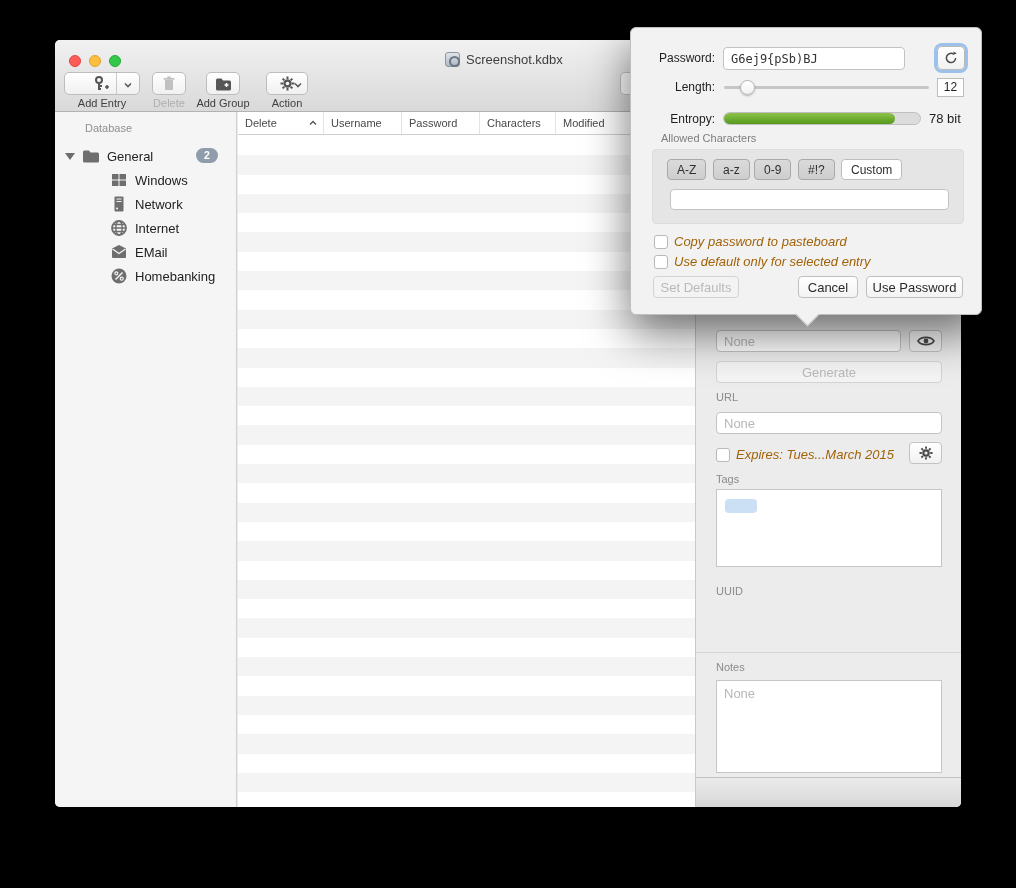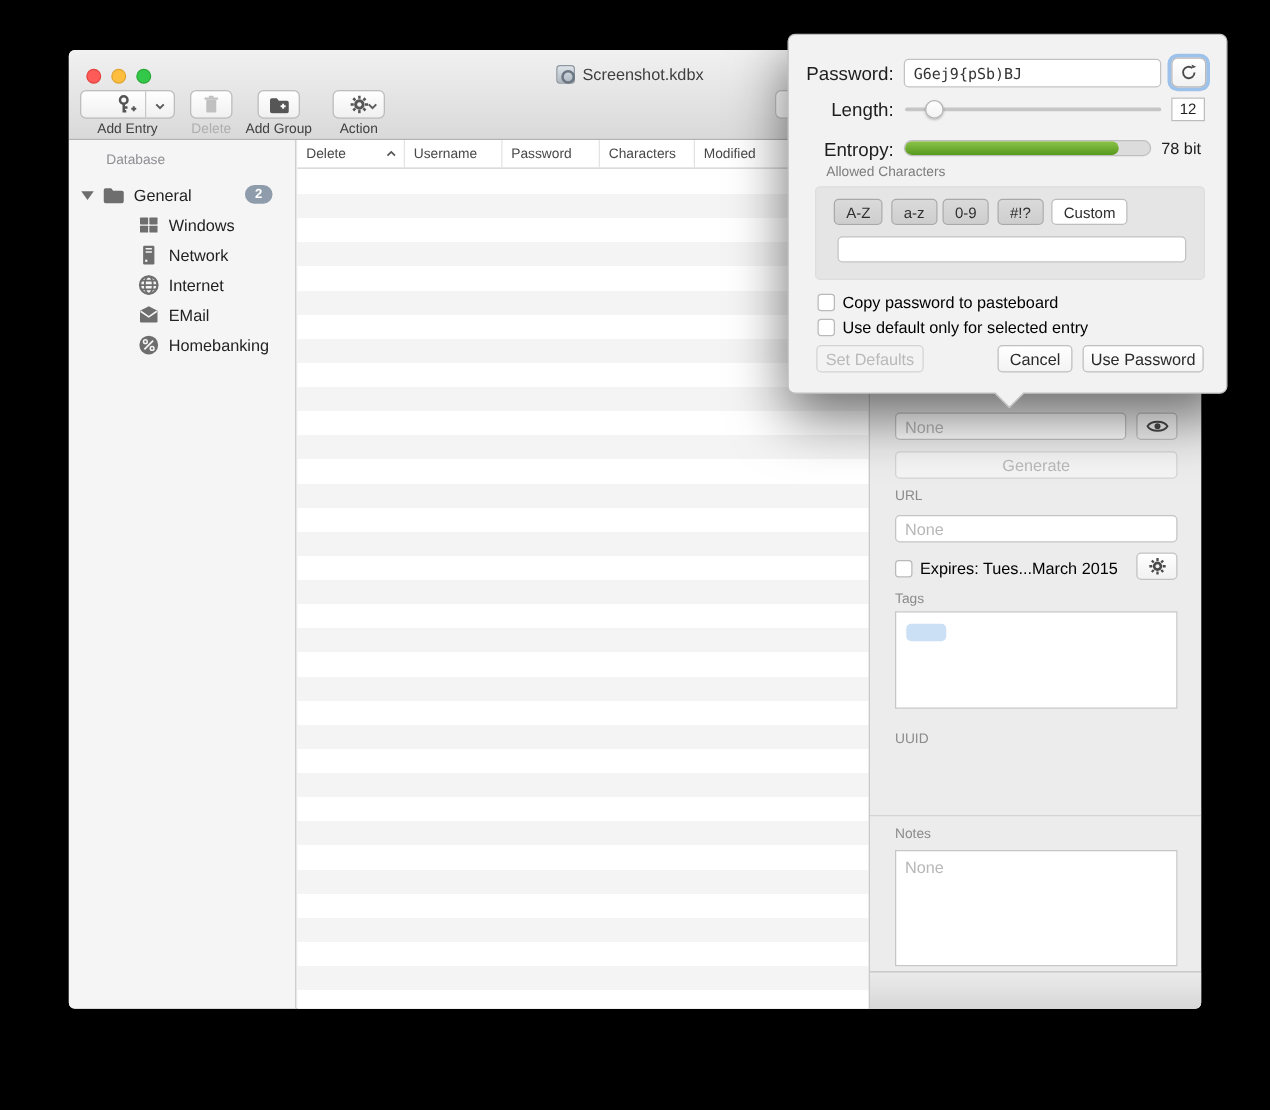--- a/index.html
+++ b/index.html
@@ -59,36 +59,36 @@
     background:#ececec; border-left:1px solid #c9c9c9; }
   .small-label { position:absolute; font-size:11px; color:#8b8b8b; }
   .field { position:absolute; background:#fff; border:1px solid #c3c3c3; border-radius:4px;
     font-size:13px; color:#333; padding:0 7px; font-family:"Liberation Sans",sans-serif; outline:none; }
   .field::placeholder { color:#b7b7b7; }
   .sq-btn { position:absolute; width:33px; height:22px; border-radius:4px;
     background:linear-gradient(#ffffff,#f1f1f1); border:1px solid #c3c3c3;
     display:flex; align-items:center; justify-content:center; }
   .btn-disabled { position:absolute; border-radius:4px; background:#f4f4f4; border:1px solid #d4d4d4;
     color:#b9b9b9; font-size:13px; text-align:center; }
-  .cb-row { position:absolute; display:flex; align-items:center; gap:6px; font-size:13px; color:#000000; }
+  .cb-row { position:absolute; display:flex; align-items:center; gap:6px; font-size:13px; color:#a16207;font-style:italic; }
   .cb { width:14px; height:14px; background:#fff; border:1px solid #b9b9b9; border-radius:3px; flex:0 0 auto; }
   .box-area { position:absolute; background:#fff; border:1px solid #c6c6c6; }
   .tag-pill { position:absolute; left:8px; top:9px; width:32px; height:14px; border-radius:4px; background:#cce0f5; }
   .placeholder-txt { font-size:13px; color:#b7b7b7; padding:5px 7px; }
   .divider { position:absolute; left:0; right:0; height:1px; background:#d4d4d4; }
   .bottom-bar { position:absolute; left:0; right:0; bottom:0; height:30px;
     background:linear-gradient(#ebebeb,#d7d7d7); border-top:1px solid #c0c0c0; }
 
   
   .popover { position:absolute; left:630px; top:27px; width:352px; height:288px; z-index:50;
     background:#f2f2f3; border:1px solid #bfbfbf; border-radius:6px;
     box-shadow:0 18px 45px rgba(0,0,0,.55); }
   .pop-arrow { position:absolute; left:168px; bottom:-9px; width:17px; height:17px; background:#f2f2f3;
     transform:rotate(45deg); border-right:1px solid #bfbfbf; border-bottom:1px solid #bfbfbf; }
-  .pop-label { position:absolute; font-size:15px; color:#1e1e1e; text-align:right; width:72px; }
+  .pop-label { position:absolute; font-size:12px; color:#1e1e1e; text-align:right; width:72px; }
   .mono { font-family:"DejaVu Sans Mono",monospace; font-size:12px; }
   .refresh-btn { position:absolute; left:306px; top:18px; width:28px; height:24px; border-radius:5px;
     background:linear-gradient(#ffffff,#f2f2f2); border:1px solid #b9b9b9;
     box-shadow:0 0 0 3px #9cc1ea; display:flex; align-items:center; justify-content:center; }
   .slider-track { position:absolute; left:93px; top:58px; width:205px; height:3px; background:#c6c6c6; border-radius:2px; }
   .slider-knob { position:absolute; top:-6px; width:15px; height:15px; border-radius:50%;
     background:linear-gradient(#ffffff,#f2f2f2); border:1px solid #b5b5b5; box-shadow:0 1px 2px rgba(0,0,0,.25); }
   .len-box { position:absolute; left:306px; top:50px; width:27px; height:19px; background:#fff;
     border:1px solid #bdbdbd; font-size:12px; text-align:center; line-height:17px; color:#1e1e1e; }
   .entropy-track { position:absolute; left:92px; top:84px; width:198px; height:13px; border-radius:7px;
@@ -293,21 +293,21 @@
     </div>
 
     <div class="bottom-bar"></div>
   </div>
 </div>
 
 <div class="popover">
   <div class="pop-arrow"></div>
 
   <div class="pop-label" style="left:12px; top:23px;">Password:</div>
-  <input class="field mono" style="left: 92px; top: 19px; width: 206px; height: 23px;" value="G6ej9{pSb)BJ">
+  <input class="field mono" style="left: 92px; top: 19px; width: 182px; height: 23px;" value="G6ej9{pSb)BJ">
   <div class="refresh-btn">
     <svg width="14" height="14" viewBox="0 0 14 14">
       <path d="M11.6 7 a4.6 4.6 0 1 1 -1.7 -3.6" fill="none" stroke="#4a4a4a" stroke-width="1.5"></path>
       <path d="M9.2 0.6 L10.2 3.6 L12.9 2.3 z" fill="#4a4a4a"></path>
     </svg>
   </div>
 
   <div class="pop-label" style="left:12px; top:52px;">Length:</div>
   <div class="slider-track">
     <div class="slider-knob" style="left: 8%;"></div>

